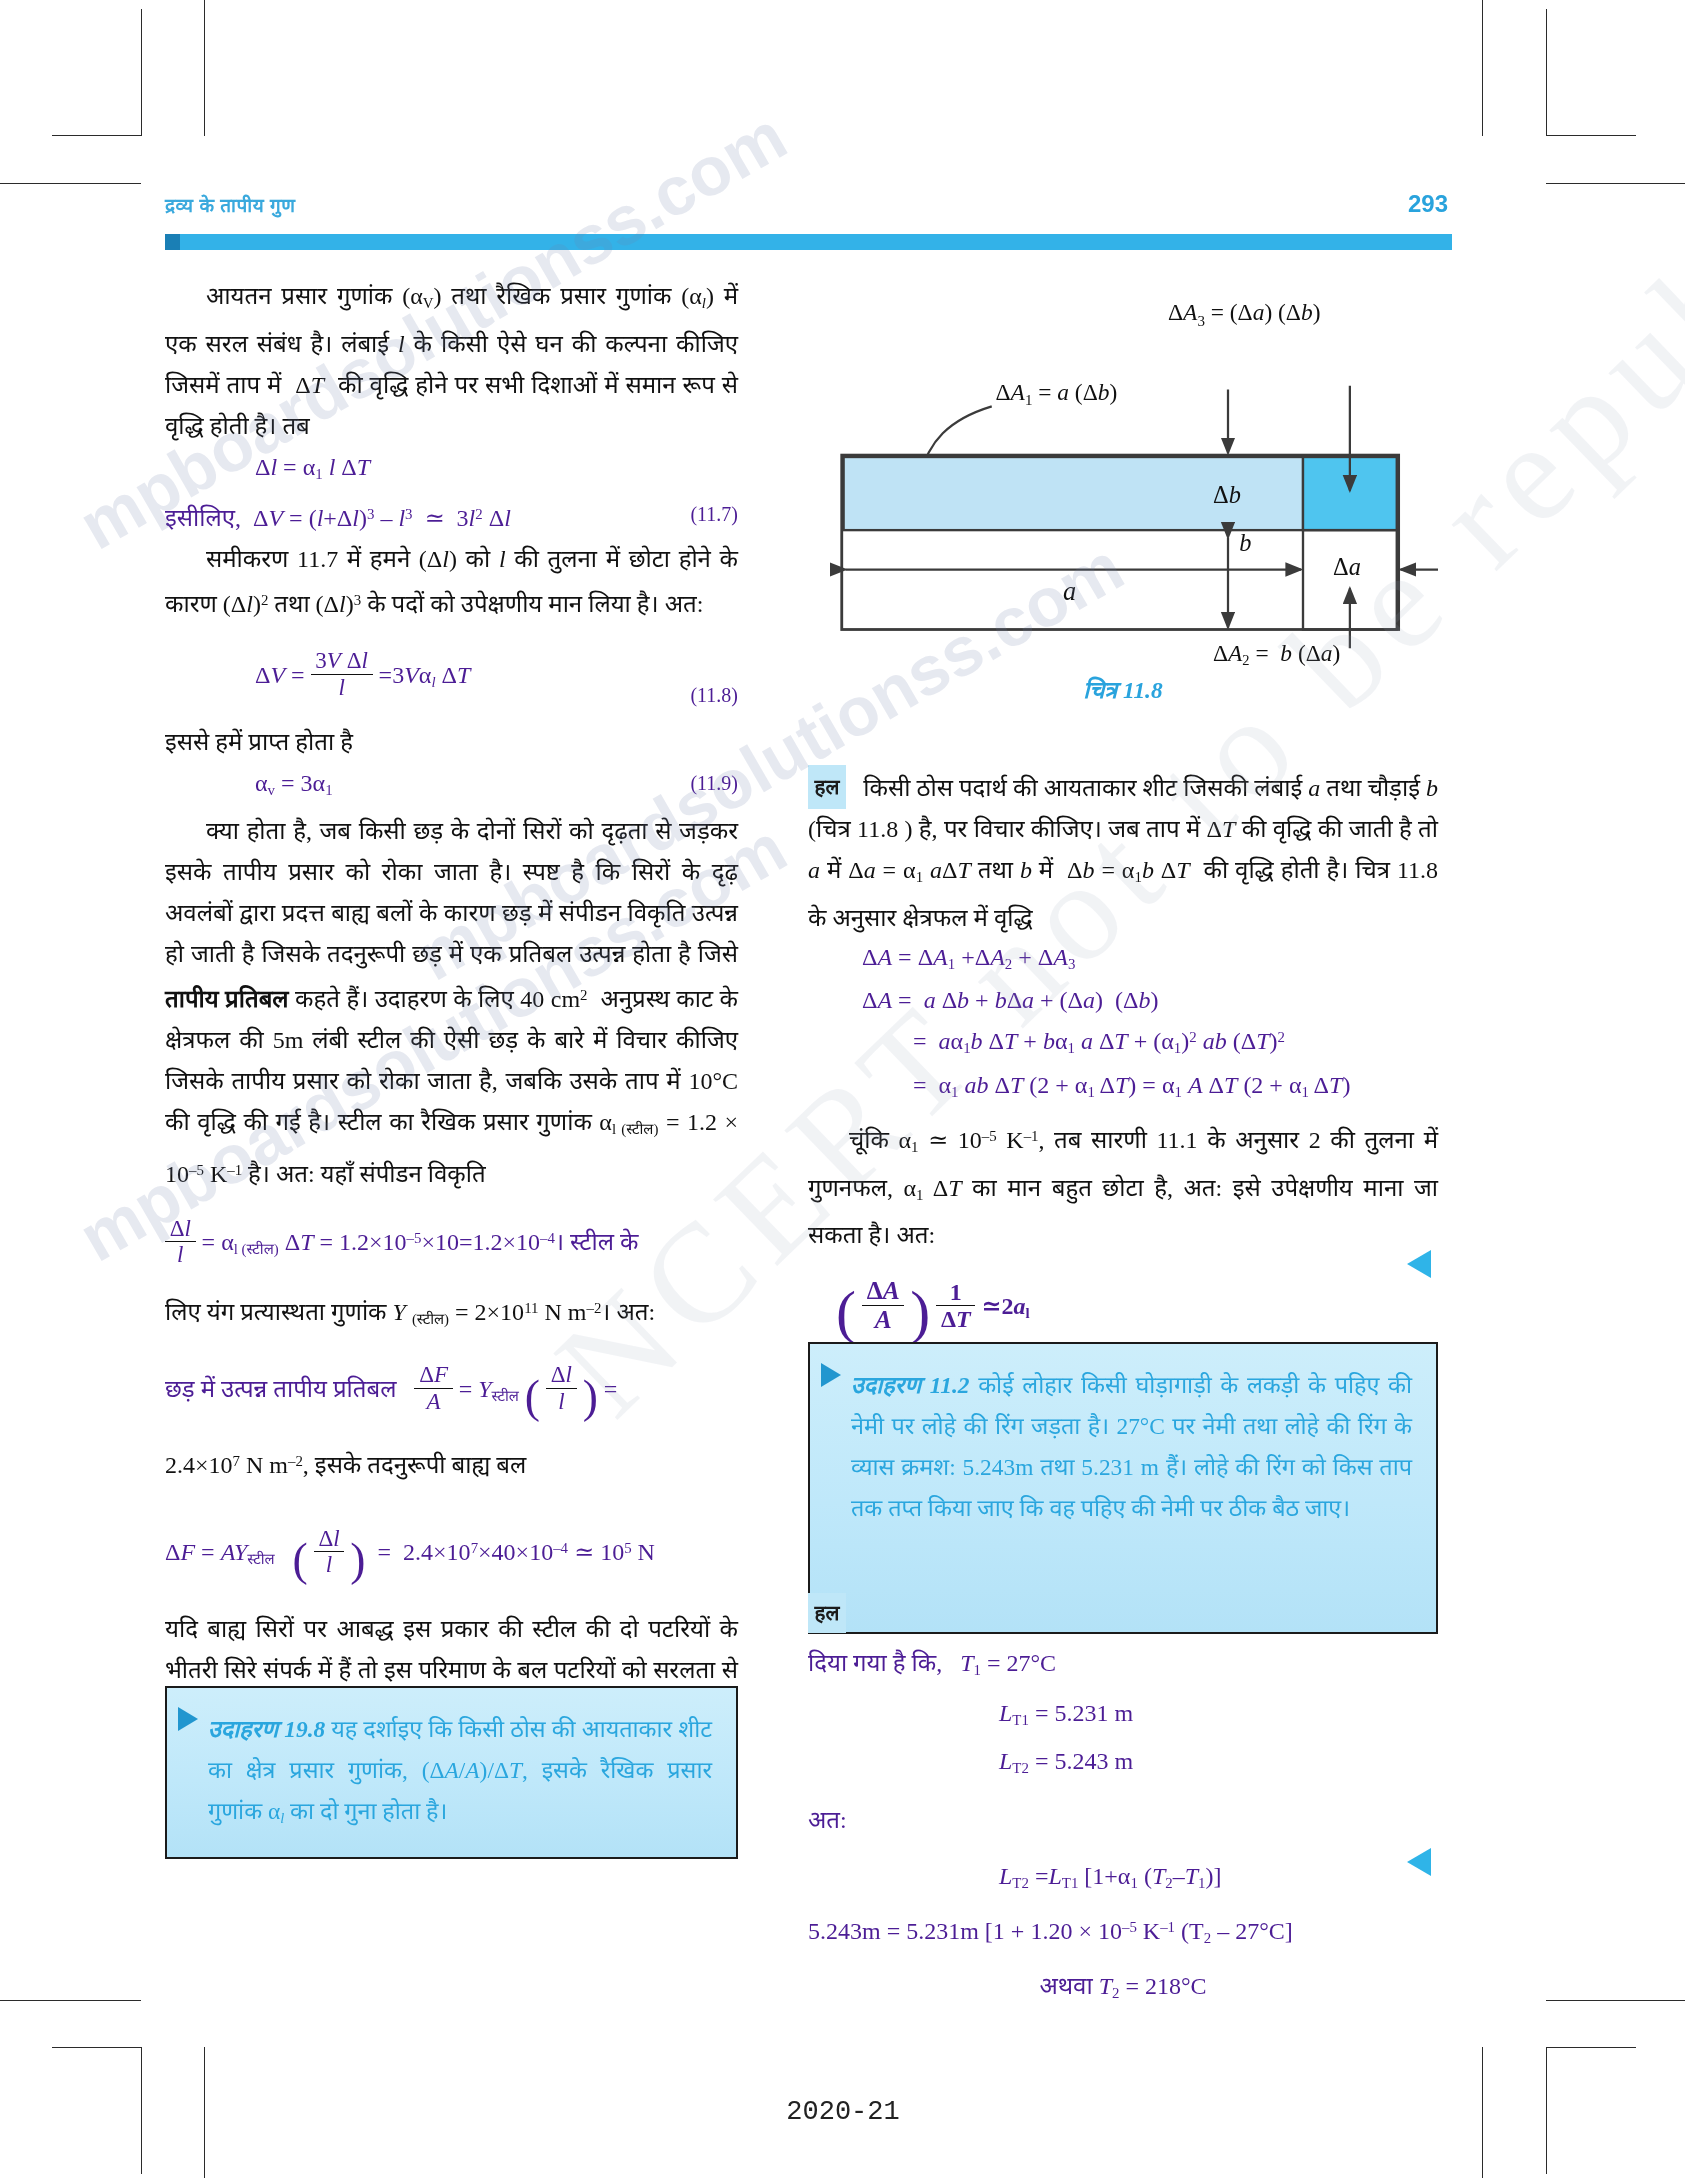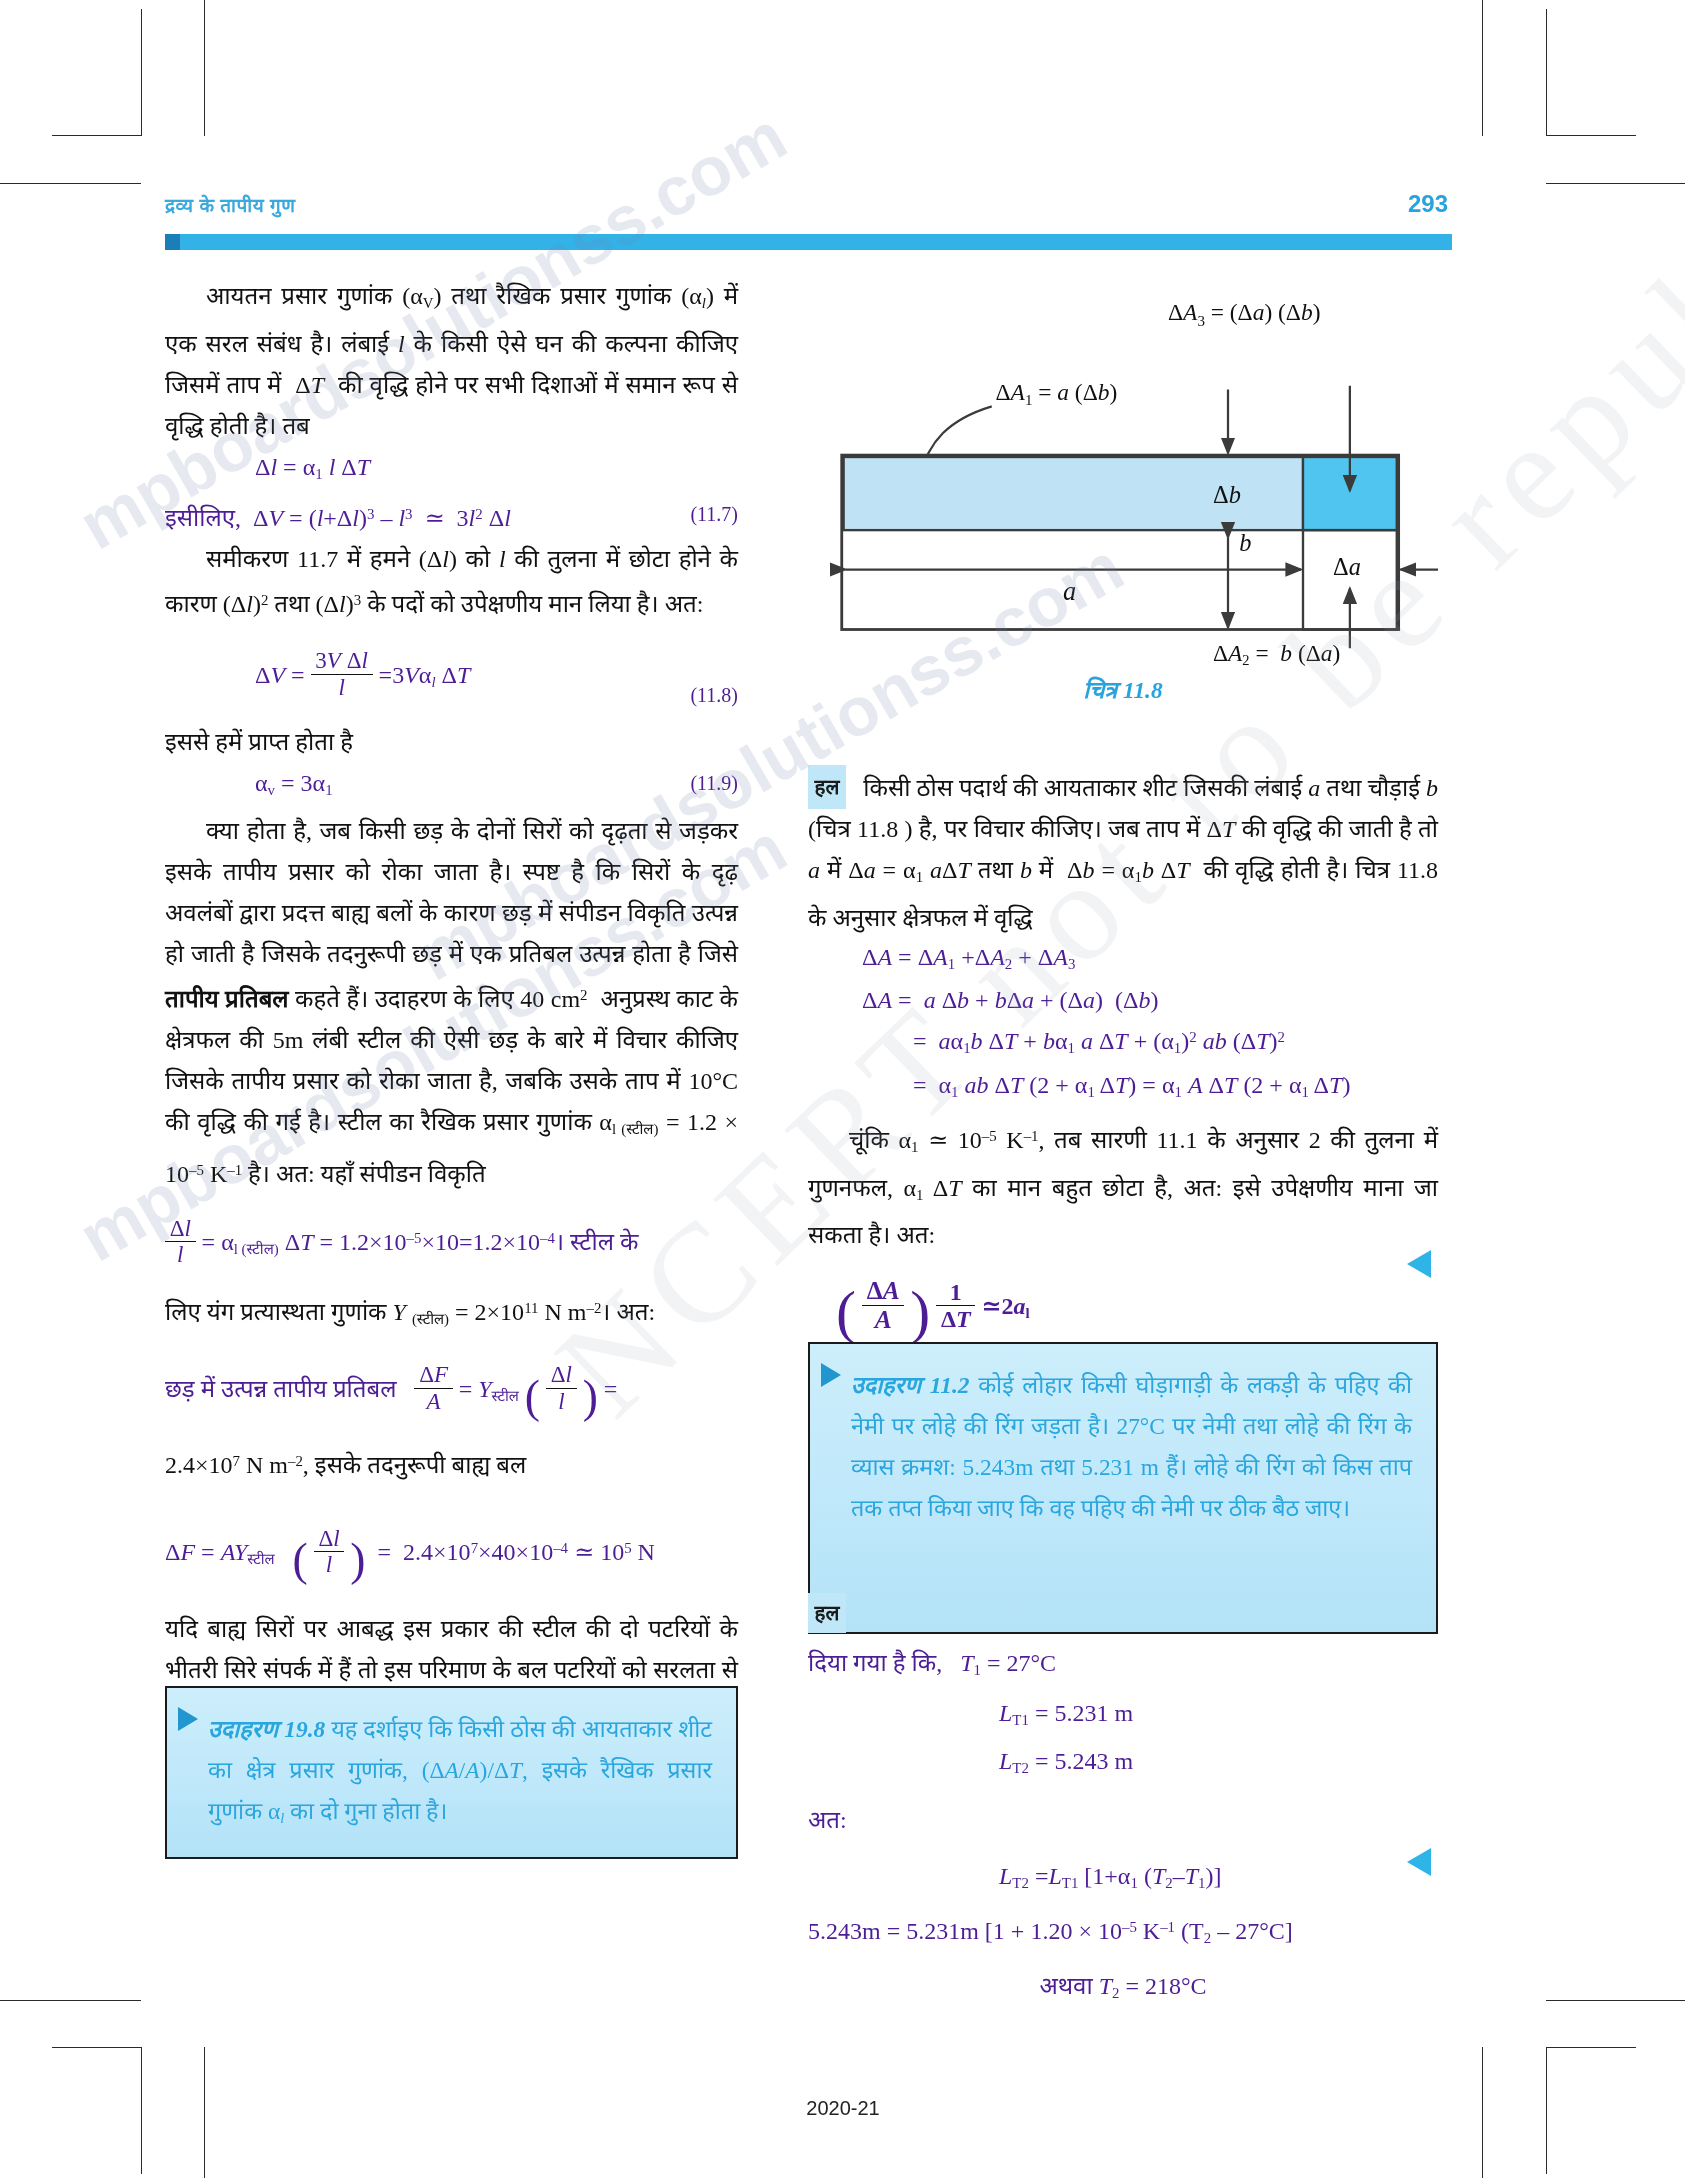--- a/index.html
+++ b/index.html
@@ -210,22 +210,22 @@
     font-style: italic;
     font-family: "Liberation Serif", serif;
   }
 
   
   .footer {
     position: absolute;
     left: 0; right: 0;
     top: 2097px;
     text-align: center;
-    font-family: Liberation Sans, sans-serif;
-    font-size: 20px;
+    font-family: Liberation Mono, monospace;
+    font-size: 27px;
     color: #222;
   }
 
   
   .wm {
     position: absolute;
     font-family: "Liberation Sans", sans-serif;
     font-weight: bold;
     color: #6f7fa8;
     opacity: 0.17;

